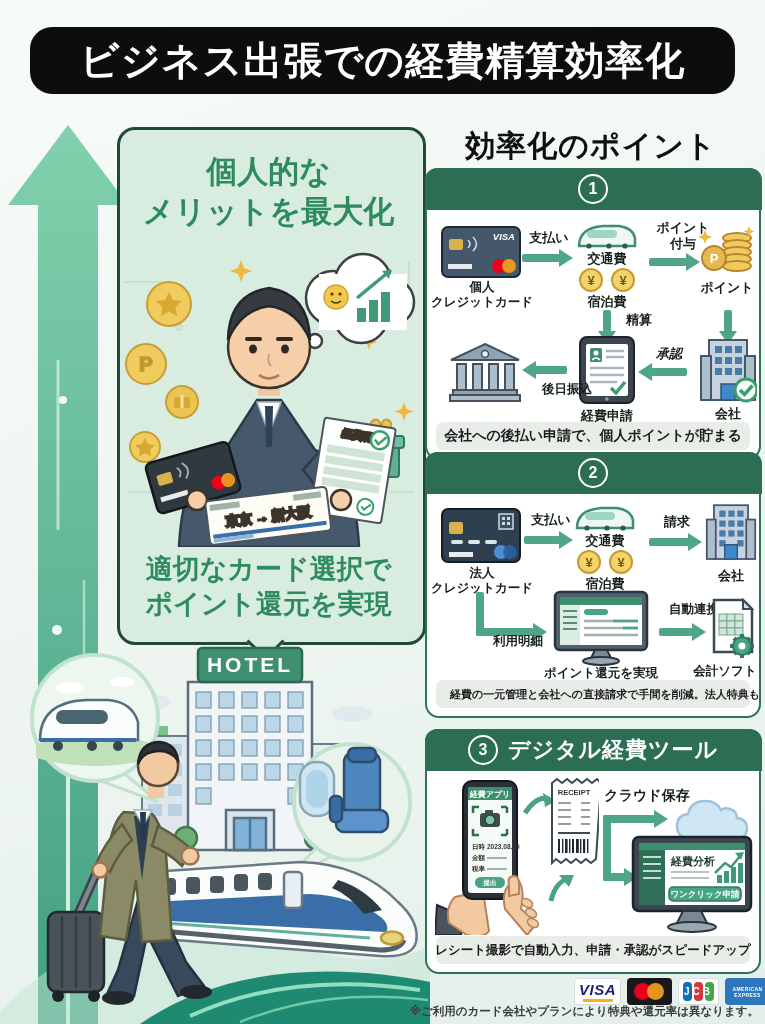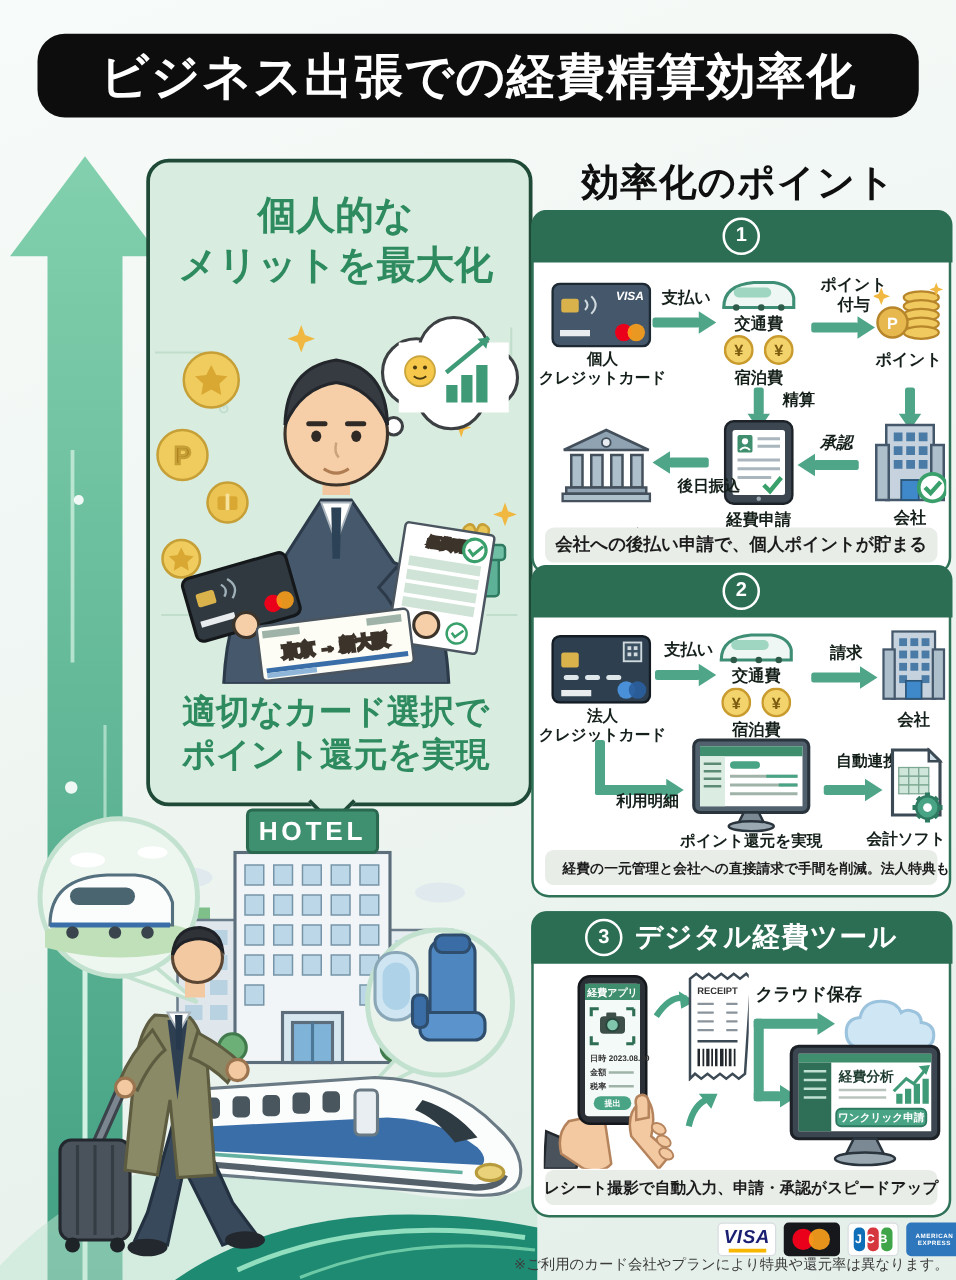--- a/index.html
+++ b/index.html
@@ -57,21 +57,21 @@
   .logo-mc{width:45px;background:#16181c;position:relative;}
   .logo-mc b{position:absolute;width:17px;height:17px;border-radius:50%;top:5px;}
   .logo-mc b.r{left:7px;background:#eb001b;} .logo-mc b.o{left:20px;background:#f79e1b;opacity:.92;}
   .logo-jcb{width:41px;background:#fff;border:1px solid #d8dce0;gap:2px;position:relative;}
   .logo-jcb i{display:block;width:9px;height:19px;border-radius:4px;}
   .logo-jcb .b1{background:#0e6eb8;} .logo-jcb .b2{background:#d6373f;} .logo-jcb .b3{background:#3fa548;}
   .logo-jcb em{position:absolute;left:0;right:0;text-align:center;color:#fff;font-size:10px;
     font-weight:800;font-style:normal;letter-spacing:3px;top:7px;}
   .logo-amex{width:45px;background:#2e77bc;}
   .logo-amex span{color:#fff;font-size:5px;font-weight:800;text-align:center;line-height:1.2;letter-spacing:.4px;}
-  .footnote{right:6px;top:1004px;color:#3b3b3b;font-size:11.5px;font-weight:400;white-space:nowrap;}
+  .footnote{right:6px;top:1004px;color:#3b3b3b;font-size:11.5px;font-weight:700;white-space:nowrap;}
 </style>
 </head>
 <body>
 
 <div class="stage">
 
   <svg class="abs" style="left:0;top:110px" width="140" height="914" viewBox="0 0 140 914">
     <defs>
       <linearGradient id="ag" x1="0" y1="0" x2="0" y2="1">
         <stop offset="0" stop-color="#82d0ad"></stop>

